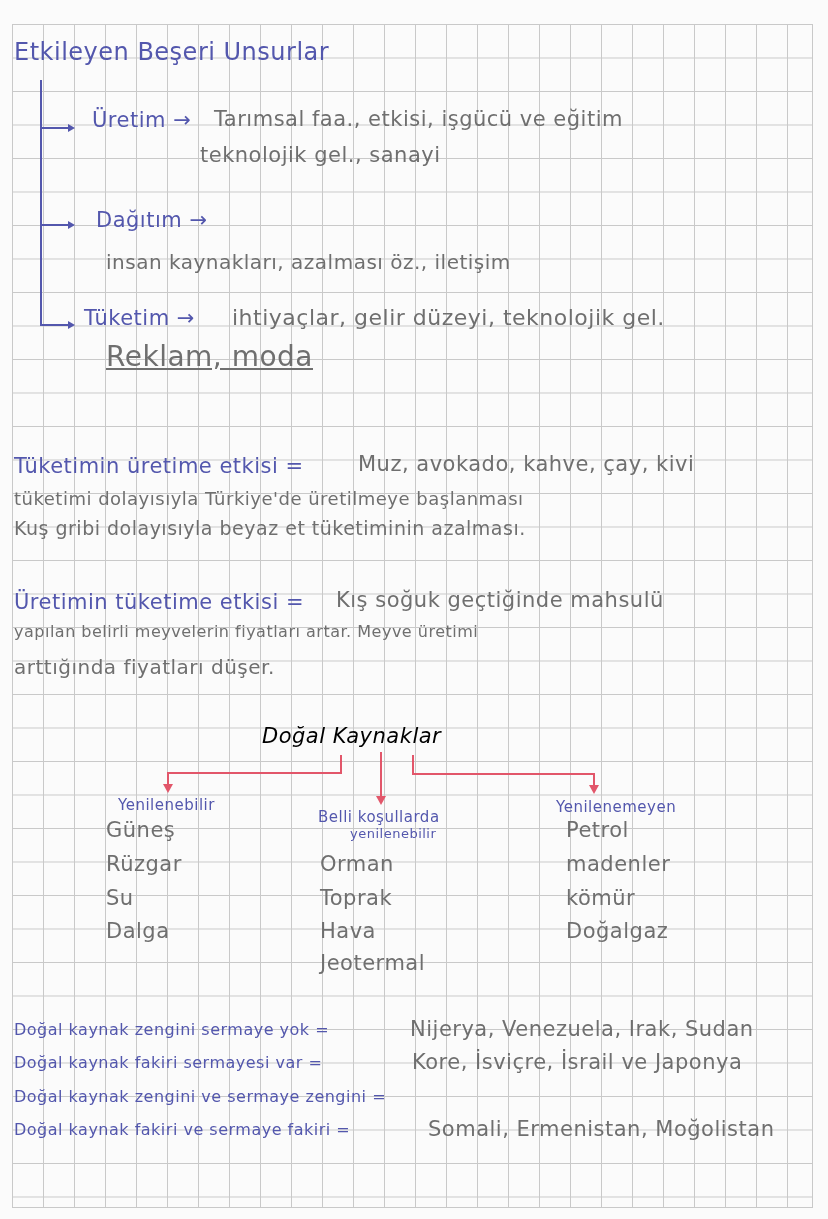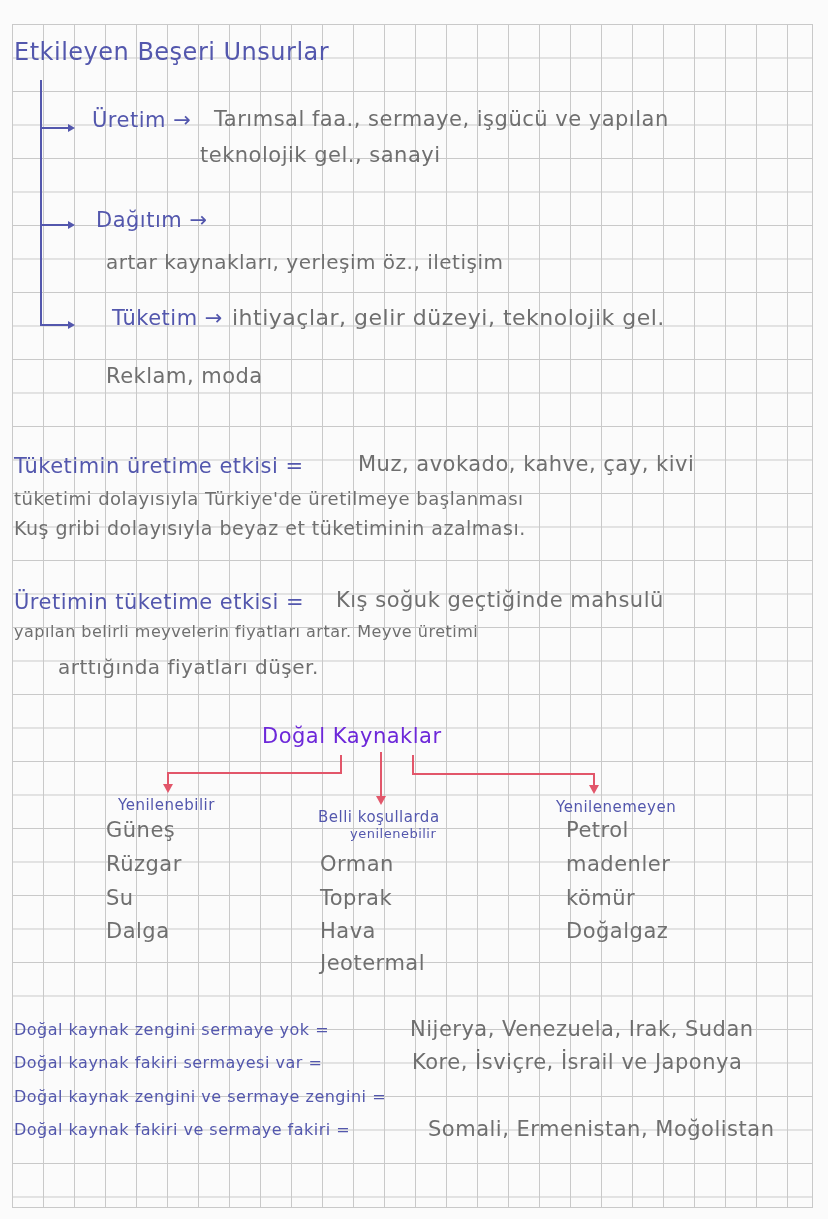--- a/index.html
+++ b/index.html
@@ -21,21 +21,21 @@
       border-right: 1px solid #c9c9c9;
       border-bottom: 1px solid #c9c9c9;
     }
     .hw {
       position: absolute; white-space: nowrap;
       font-family: "DejaVu Sans", sans-serif;
       letter-spacing: 0.5px;
     }
     .blue { color: #5357ad; }
     .gray { color: #6f6f6f; }
-    .red { color: #6d28d9; }
+    .red { color: #000000; font-style: italic; }
     .ink-line { position: absolute; background: #5357ad; }
     .red-line { position: absolute; background: #e2566a; }
     .arrowhead-right {
       position: absolute; width: 0; height: 0;
       border-top: 4px solid transparent; border-bottom: 4px solid transparent;
       border-left: 7px solid #5357ad;
     }
     .arrowhead-down {
       position: absolute; width: 0; height: 0;
       border-left: 5px solid transparent; border-right: 5px solid transparent;
@@ -53,43 +53,43 @@
 <div class="page">
   <div class="grid"></div>
 
   <div class="hw blue title" style="left:14px; top:38px;">Etkileyen Beşeri Unsurlar</div>
 
   <div class="ink-line" style="left:40px; top:80px; width:2px; height:246px;"></div>
 
   <div class="ink-line" style="left:40px; top:127px; width:30px; height:2px;"></div>
   <div class="arrowhead-right" style="left:68px; top:124px;"></div>
   <div class="hw blue lbl" style="left:92px; top:108px;">Üretim →</div>
-  <div class="hw gray body-text" style="left:214px; top:107px; font-size:21px;">Tarımsal faa., sermaye, işgücü ve yapılan</div>
+  <div class="hw gray body-text" style="left:214px; top:107px; font-size:21px;">Tarımsal faa., etkisi, işgücü ve eğitim</div>
   <div class="hw gray body-text" style="left:200px; top:143px; font-size:21px;">teknolojik gel., sanayi</div>
 
   <div class="ink-line" style="left:40px; top:224px; width:30px; height:2px;"></div>
   <div class="arrowhead-right" style="left:68px; top:221px;"></div>
   <div class="hw blue lbl" style="left:96px; top:208px;">Dağıtım →</div>
-  <div class="hw gray body-text" style="left:106px; top:250px; font-size:20px;">artar kaynakları, yerleşim öz., iletişim</div>
+  <div class="hw gray body-text" style="left:106px; top:250px; font-size:20px;">insan kaynakları, azalması öz., iletişim</div>
 
   <div class="ink-line" style="left:40px; top:324px; width:30px; height:2px;"></div>
   <div class="arrowhead-right" style="left:68px; top:321px;"></div>
-  <div class="hw blue lbl" style="left:112px; top:306px;">Tüketim →</div>
+  <div class="hw blue lbl" style="left:84px; top:306px;">Tüketim →</div>
   <div class="hw gray body-text" style="left:232px; top:305px; font-size:22px;">ihtiyaçlar, gelir düzeyi, teknolojik gel.</div>
-  <div class="hw gray body-text" style="left:106px; top:364px; font-size:21px;">Reklam, moda</div>
+  <div class="hw gray body-text" style="left:106px; top:340px; font-size:28px;text-decoration:underline;">Reklam, moda</div>
 
   <div class="hw blue lbl" style="left:14px; top:454px;">Tüketimin üretime etkisi =</div>
   <div class="hw gray body-text" style="left:358px; top:452px; font-size:21px;">Muz, avokado, kahve, çay, kivi</div>
   <div class="hw gray body-text" style="left:14px; top:488px; font-size:18px;">tüketimi dolayısıyla Türkiye'de üretilmeye başlanması</div>
   <div class="hw gray body-text" style="left:14px; top:517px; font-size:19px;">Kuş gribi dolayısıyla beyaz et tüketiminin azalması.</div>
 
   <div class="hw blue lbl" style="left:14px; top:590px;">Üretimin tüketime etkisi =</div>
   <div class="hw gray body-text" style="left:336px; top:588px; font-size:21px;">Kış soğuk geçtiğinde mahsulü</div>
   <div class="hw gray body-text" style="left:14px; top:622px; font-size:16px;">yapılan belirli meyvelerin fiyatları artar. Meyve üretimi</div>
-  <div class="hw gray body-text" style="left:14px; top:655px; font-size:20px;margin-left:44px;">arttığında fiyatları düşer.</div>
+  <div class="hw gray body-text" style="left:14px; top:655px; font-size:20px;">arttığında fiyatları düşer.</div>
 
   <div class="hw red lbl" style="left:262px; top:724px; font-size:21px;">Doğal Kaynaklar</div>
 
   <div class="red-line" style="left:340px; top:755px; width:2px; height:17px;"></div>
   <div class="red-line" style="left:167px; top:772px; width:175px; height:2px;"></div>
   <div class="red-line" style="left:167px; top:772px; width:2px; height:14px;"></div>
   <div class="arrowhead-down" style="left:163px; top:784px;"></div>
 
   <div class="red-line" style="left:380px; top:752px; width:2px; height:46px;"></div>
   <div class="arrowhead-down" style="left:376px; top:796px;"></div>

